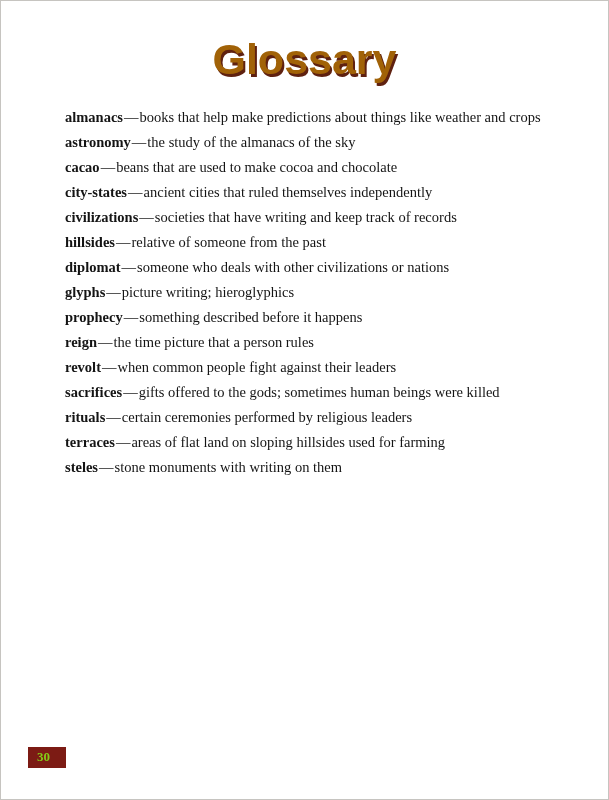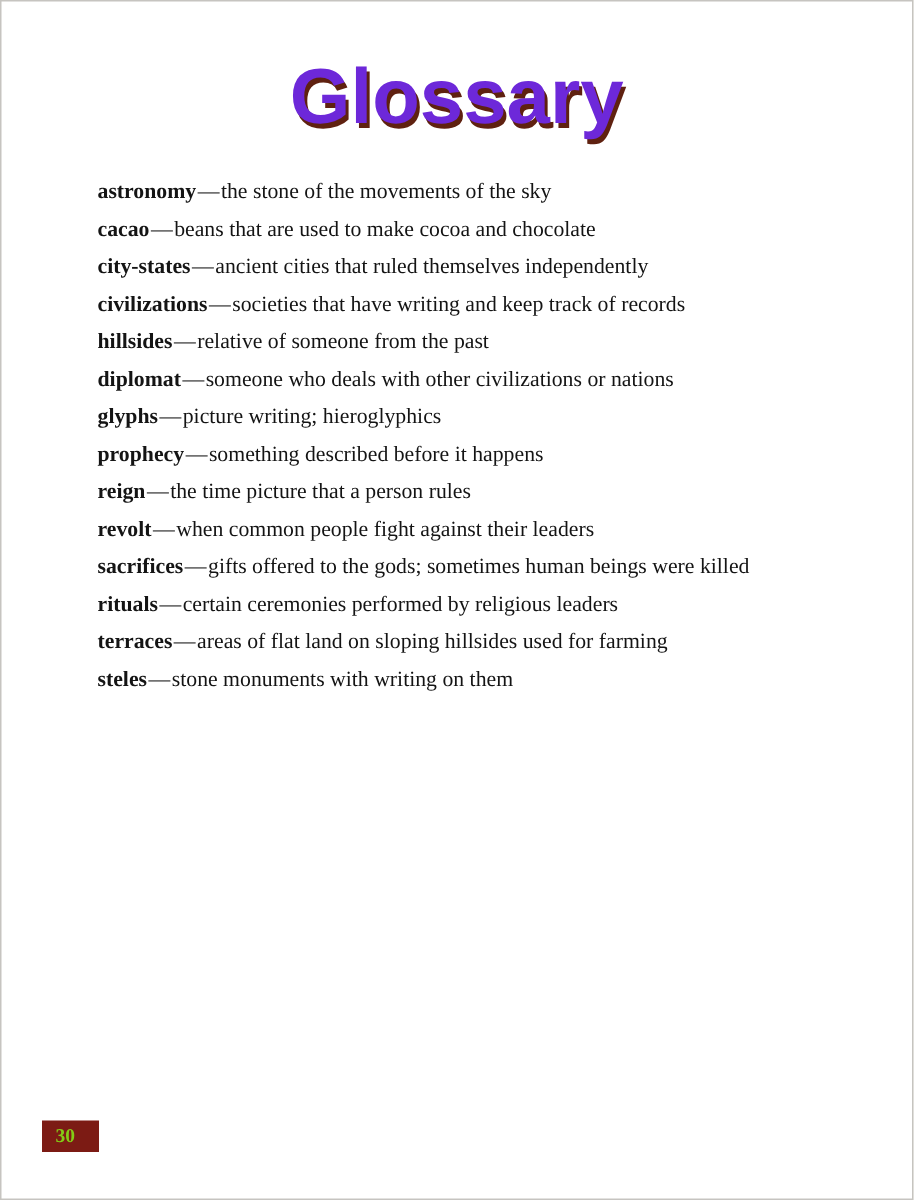--- a/index.html
+++ b/index.html
@@ -20,23 +20,23 @@
   }
   .title-wrap {
     text-align: center;
     padding-top: 34px;
   }
   .page-title {
     display: inline-block;
     margin: 0;
     font-family: "Liberation Sans", sans-serif;
     font-weight: 800;
-    font-size: 52px;
+    font-size: 43px;
     letter-spacing: 0px;
-    color: #6d28d9;
+    color: #a16207;
     text-shadow: 2px 3px 0 #5f2110;
   }
   .entries {
     margin: 26px 36px 0 64px;
   }
   .entry {
     margin: 0 0 10.5px 0;
     font-size: 14.5px;
     line-height: 1;
     color: #141414;
@@ -70,22 +70,23 @@
 <body>
 
 <div class="page">
 
   <div class="title-wrap">
     <h1 class="page-title">Glossary</h1>
   </div>
 
   <div class="entries">
 
+    <p class="entry"><span class="term">almanacs</span><span class="dash">—</span><span class="def">books that help make predictions about things like weather and crops</span></p>
 
-    <p class="entry"><span class="term">astronomy</span><span class="dash">—</span><span class="def">the stone of the movements of the sky</span></p>
+    <p class="entry"><span class="term">astronomy</span><span class="dash">—</span><span class="def">the study of the almanacs of the sky</span></p>
 
     <p class="entry"><span class="term">cacao</span><span class="dash">—</span><span class="def">beans that are used to make cocoa and chocolate</span></p>
 
     <p class="entry"><span class="term">city-states</span><span class="dash">—</span><span class="def">ancient cities that ruled themselves independently</span></p>
 
     <p class="entry"><span class="term">civilizations</span><span class="dash">—</span><span class="def">societies that have writing and keep track of records</span></p>
 
     <p class="entry"><span class="term">hillsides</span><span class="dash">—</span><span class="def">relative of someone from the past</span></p>
 
     <p class="entry"><span class="term">diplomat</span><span class="dash">—</span><span class="def">someone who deals with other civilizations or nations</span></p>

